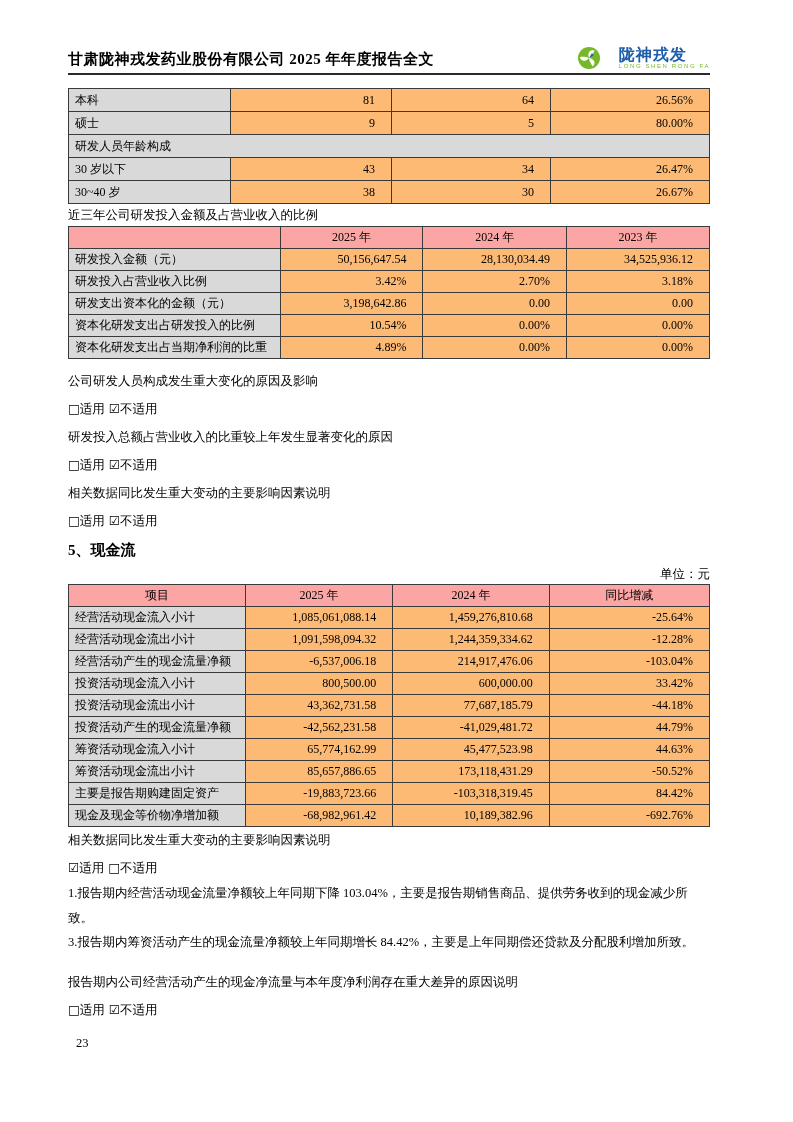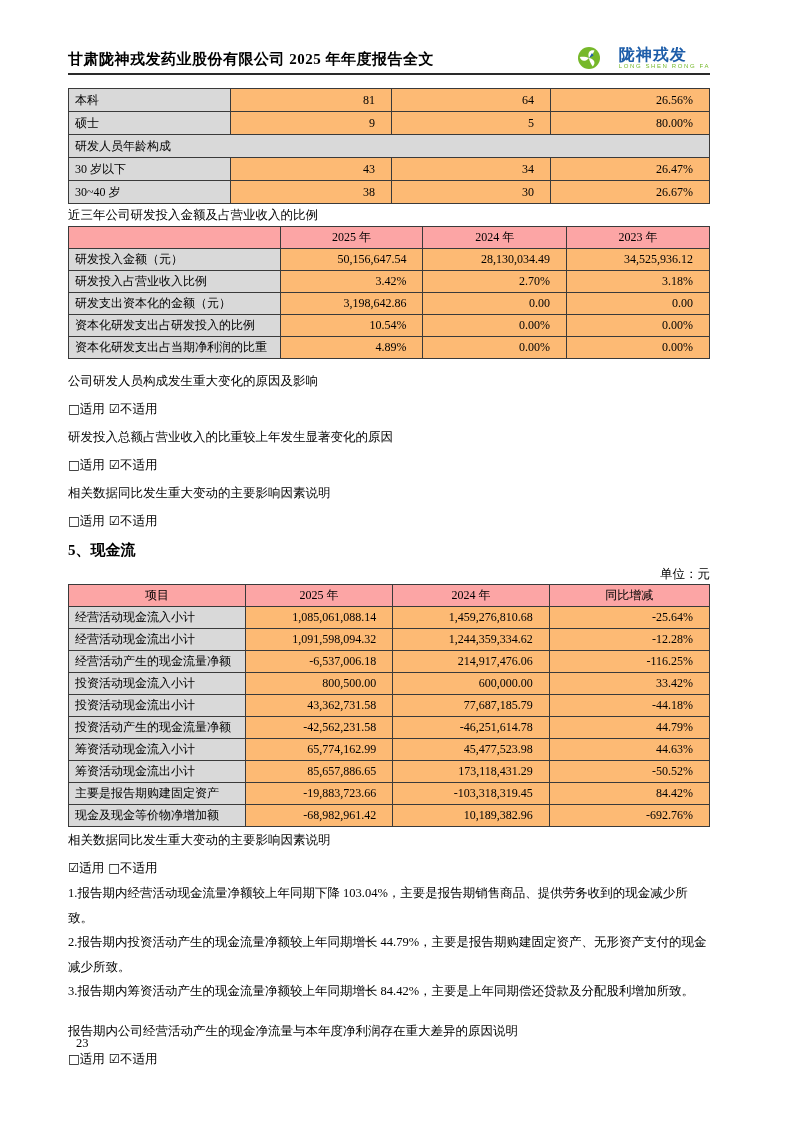--- a/index.html
+++ b/index.html
@@ -184,38 +184,38 @@
     <tr>
       <td class="lab">经营活动现金流出小计</td>
       <td class="num">1,091,598,094.32</td>
       <td class="num">1,244,359,334.62</td>
       <td class="num">-12.28%</td>
     </tr>
     <tr>
       <td class="lab">经营活动产生的现金流量净额</td>
       <td class="num">-6,537,006.18</td>
       <td class="num">214,917,476.06</td>
-      <td class="num">-116.25%</td>
+      <td class="num">-103.04%</td>
     </tr>
     <tr>
       <td class="lab">投资活动现金流入小计</td>
       <td class="num">800,500.00</td>
       <td class="num">600,000.00</td>
       <td class="num">33.42%</td>
     </tr>
     <tr>
       <td class="lab">投资活动现金流出小计</td>
       <td class="num">43,362,731.58</td>
       <td class="num">77,687,185.79</td>
       <td class="num">-44.18%</td>
     </tr>
     <tr>
       <td class="lab">投资活动产生的现金流量净额</td>
       <td class="num">-42,562,231.58</td>
-      <td class="num">-46,251,614.78</td>
+      <td class="num">-41,029,481.72</td>
       <td class="num">44.79%</td>
     </tr>
     <tr>
       <td class="lab">筹资活动现金流入小计</td>
       <td class="num">65,774,162.99</td>
       <td class="num">45,477,523.98</td>
       <td class="num">44.63%</td>
     </tr>
     <tr>
       <td class="lab">筹资活动现金流出小计</td>
@@ -237,21 +237,20 @@
     </tr>
   </tbody>
     </table>
 
   <div class="notes2">
     <div>相关数据同比发生重大变动的主要影响因素说明</div>
     <div class="check">☑适用 □不适用</div>
   </div>
   <div class="paras">
     <div>1.报告期内经营活动现金流量净额较上年同期下降 103.04%，主要是报告期销售商品、提供劳务收到的现金减少所致。</div>
-    <div>2.报告期内投资活动产生的现金流量净额较上年同期增长 44.79%，主要是报告期购建固定资产、无形资产支付的现金减少所致。</div>
     <div>3.报告期内筹资活动产生的现金流量净额较上年同期增长 84.42%，主要是上年同期偿还贷款及分配股利增加所致。</div>
   </div>
 
   <div class="notes3">
     <div>报告期内公司经营活动产生的现金净流量与本年度净利润存在重大差异的原因说明</div>
     <div class="check">□适用 ☑不适用</div>
   </div>
 
   <div class="pageno">23</div>
 

